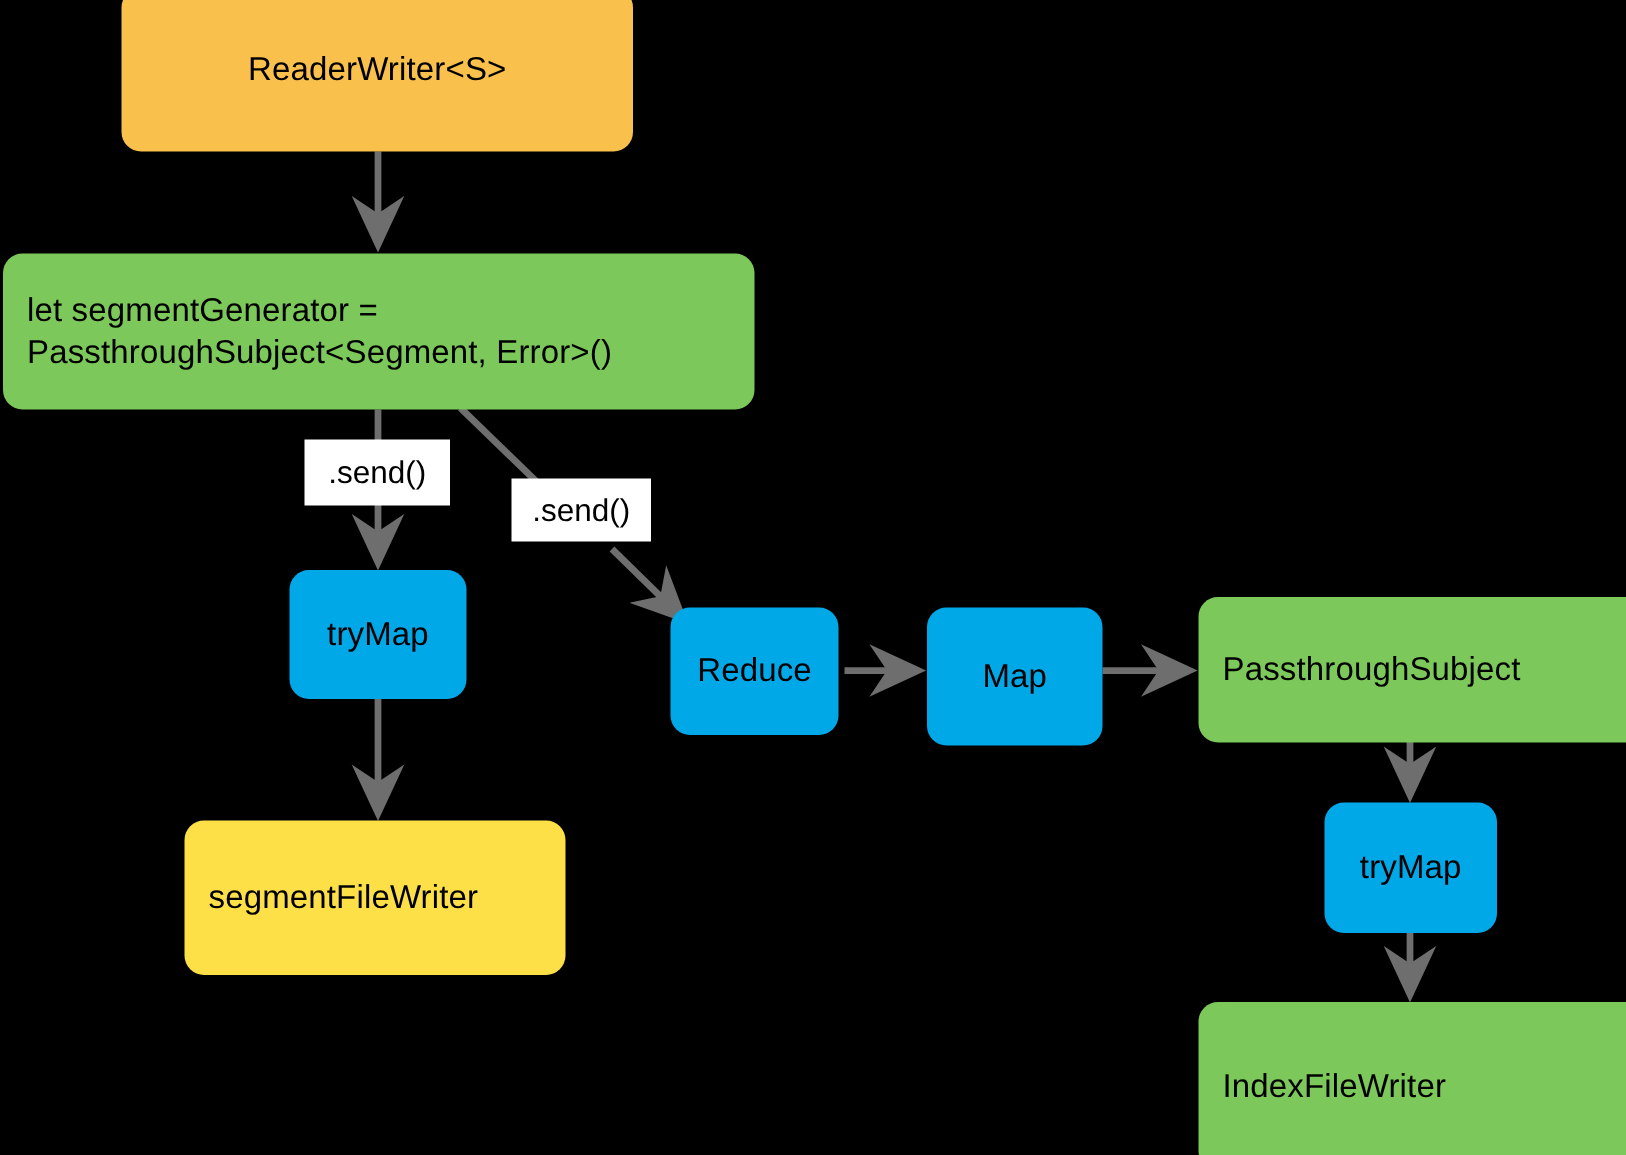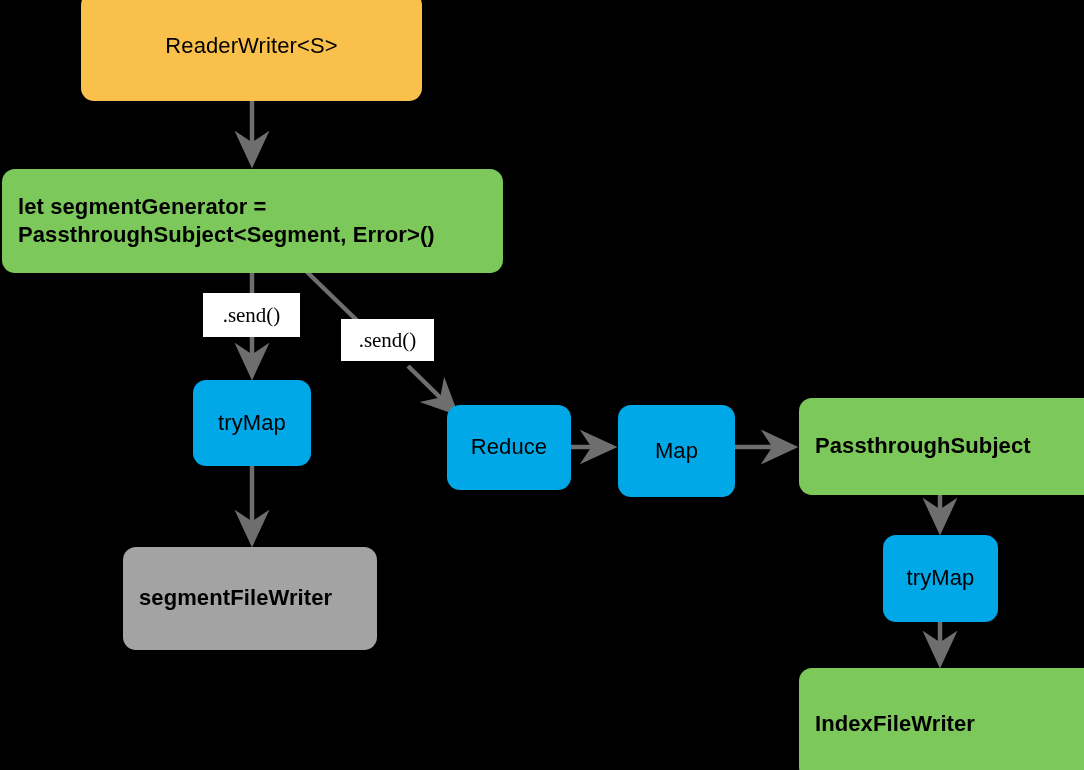--- a/index.html
+++ b/index.html
@@ -40,37 +40,35 @@
   }
   .node.center {
     justify-content: center;
     text-align: center;
   }
   .node.leftalign {
     justify-content: flex-start;
     text-align: left;
     padding-left: 16px;
     padding-right: 11px;
-    font-weight: bold;
   }
   .node-label {
     display: block;
   }
   .edge-label {
     position: absolute;
     background: #ffffff;
     color: #000000;
     font-size: 21px;
     line-height: 1;
     display: flex;
     align-items: center;
     justify-content: center;
     box-sizing: border-box;
     white-space: nowrap;
-    font-family: Liberation Serif, serif;
   }
 </style>
 </head>
 <body>
 
 <div id="canvas">
 
   <svg id="edges" viewBox="0 0 1084 770" width="1084" height="770" xmlns="http://www.w3.org/2000/svg">
     <defs>
       <marker id="arrowhead" markerWidth="9" markerHeight="9" refX="7.2" refY="4.5" orient="auto" markerUnits="strokeWidth">
@@ -103,25 +101,25 @@
 
   <div class="node leftalign" style="left:2px; top:169px; width:501px; height:104px; background:#7cc85a;">
     <span class="node-label">let segmentGenerator =
 PassthroughSubject&lt;Segment, Error&gt;()</span>
   </div>
 
   <div class="node center" style="left:193px; top:380px; width:118px; height:86px; background:#00a8e8;">
     <span class="node-label">tryMap</span>
   </div>
 
-  <div class="node leftalign" style="left:123px; top:547px; width:254px; height:103px; background:#a3a3a3;">
+  <div class="node leftalign" style="left:123px; top:547px; width:254px; height:103px; background:#fde047;">
     <span class="node-label">segmentFileWriter</span>
   </div>
 
-  <div class="node center" style="left:447px; top:405px; width:124px; height:85px; background:#00a8e8;">
+  <div class="node center" style="left:447px; top:405px; width:112px; height:85px; background:#00a8e8;">
     <span class="node-label">Reduce</span>
   </div>
 
   <div class="node center" style="left:618px; top:405px; width:117px; height:92px; background:#00a8e8;">
     <span class="node-label">Map</span>
   </div>
 
   <div class="node leftalign" style="left:799px; top:398px; width:300px; height:97px; background:#7cc85a;">
     <span class="node-label">PassthroughSubject</span>
   </div>

